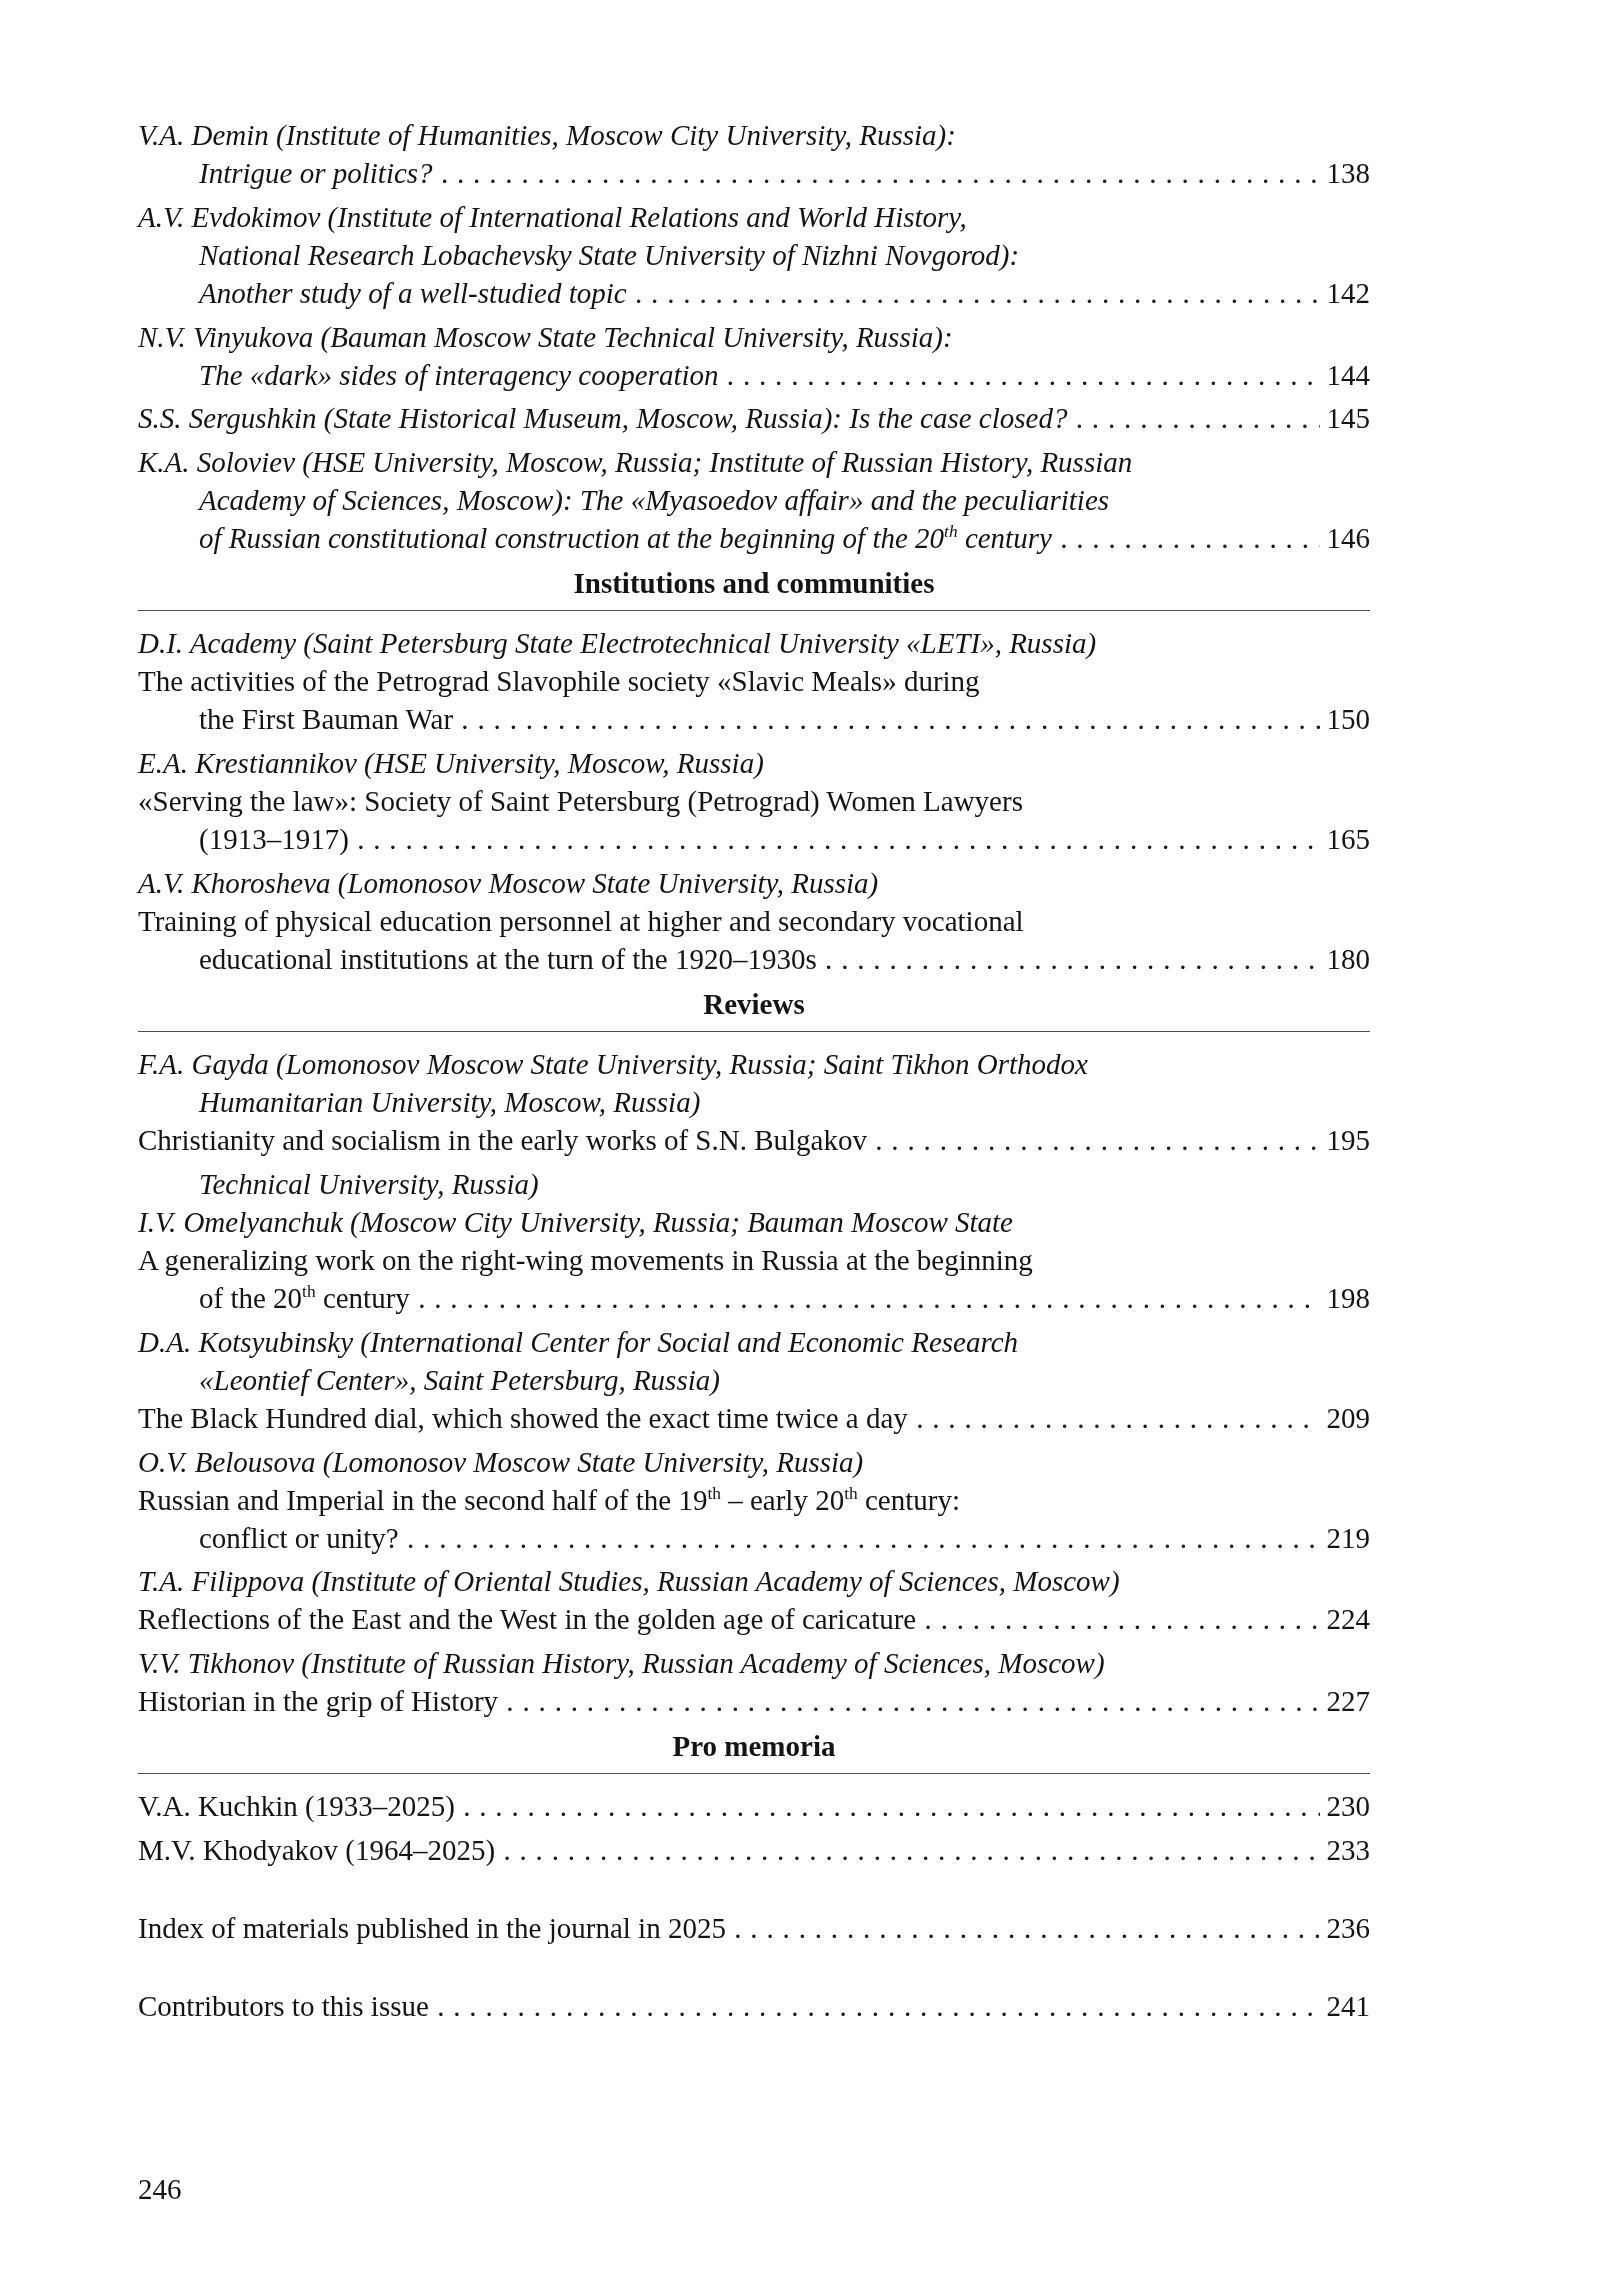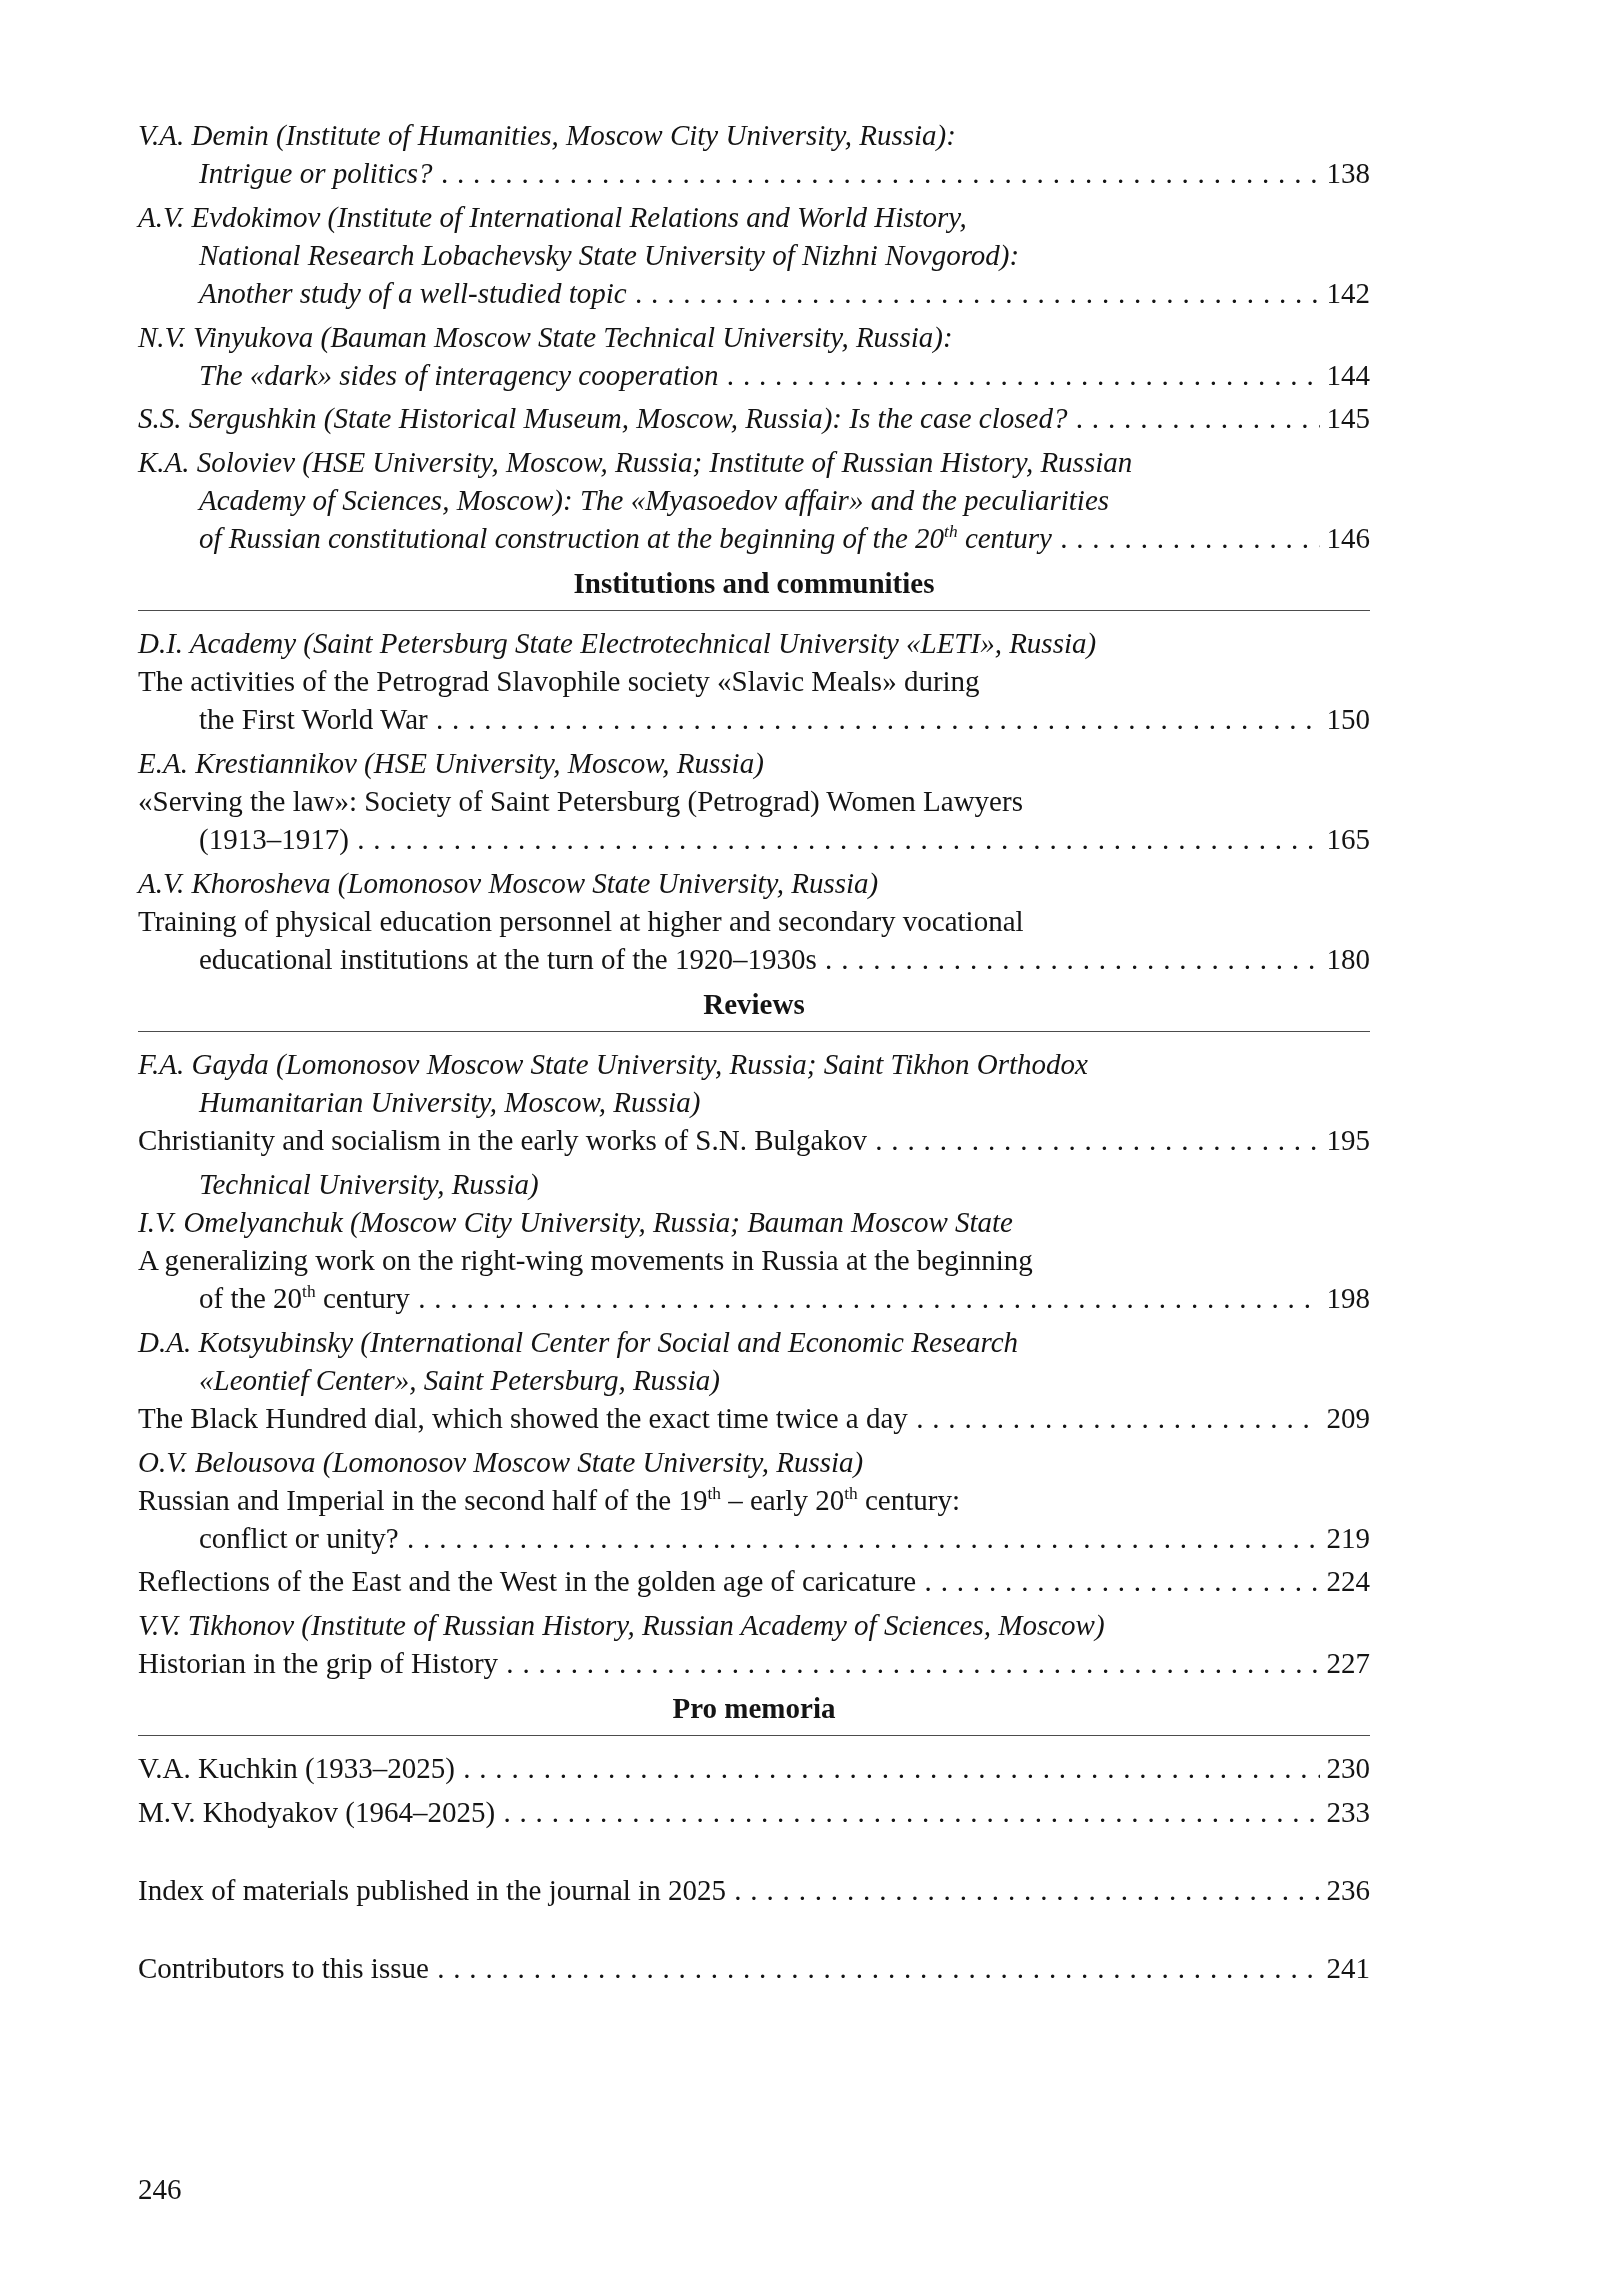--- a/index.html
+++ b/index.html
@@ -128,21 +128,21 @@
       <section class="toc-section">
         <div class="section-head">Institutions and communities</div>
         <div class="entry">
           <div class="line">
             <span class="line-text italic">D.I. Academy (Saint Petersburg State Electrotechnical University «LETI», Russia)</span>
           </div>
           <div class="line">
             <span class="line-text roman">The activities of the Petrograd Slavophile society «Slavic Meals» during</span>
           </div>
           <div class="line indent1">
-            <span class="line-text roman">the First World War</span>
+            <span class="line-text roman">the First Bauman War</span>
             <span class="leader">. . . . . . . . . . . . . . . . . . . . . . . . . . . . . . . . . . . . . . . . . . . . . . . . . . . . . . . . . . . . . . . . . . . . . . . . . . . . . . . . . . . . . . . . . . . . . . . . . . . . . . . . . . . . . . . . . . . . . . . . . . . . . . . . . . . . . . . . . . . . . . . . . . . . . . </span>
             <span class="page-ref">150</span>
           </div>
         </div>
         <div class="entry">
           <div class="line">
             <span class="line-text italic">E.A. Krestiannikov (HSE University, Moscow, Russia)</span>
           </div>
           <div class="line">
             <span class="line-text roman">«Serving the law»: Society of Saint Petersburg (Petrograd) Women Lawyers</span>
@@ -218,20 +218,23 @@
           <div class="line">
             <span class="line-text roman"><span>Russian and Imperial in the second half of the 19</span><span class="sup">th</span><span> – early 20</span><span class="sup">th</span><span> century:</span></span>
           </div>
           <div class="line indent1">
             <span class="line-text roman">conflict or unity?</span>
             <span class="leader">. . . . . . . . . . . . . . . . . . . . . . . . . . . . . . . . . . . . . . . . . . . . . . . . . . . . . . . . . . . . . . . . . . . . . . . . . . . . . . . . . . . . . . . . . . . . . . . . . . . . . . . . . . . . . . . . . . . . . . . . . . . . . . . . . . . . . . . . . . . . . . . . . . . . . . </span>
             <span class="page-ref">219</span>
           </div>
         </div>
         <div class="entry">
+          <div class="line">
+            <span class="line-text italic">T.A. Filippova (Institute of Oriental Studies, Russian Academy of Sciences, Moscow)</span>
+          </div>
           <div class="line">
             <span class="line-text roman">Reflections of the East and the West in the golden age of caricature</span>
             <span class="leader">. . . . . . . . . . . . . . . . . . . . . . . . . . . . . . . . . . . . . . . . . . . . . . . . . . . . . . . . . . . . . . . . . . . . . . . . . . . . . . . . . . . . . . . . . . . . . . . . . . . . . . . . . . . . . . . . . . . . . . . . . . . . . . . . . . . . . . . . . . . . . . . . . . . . . . </span>
             <span class="page-ref">224</span>
           </div>
         </div>
         <div class="entry">
           <div class="line">
             <span class="line-text italic">V.V. Tikhonov (Institute of Russian History, Russian Academy of Sciences, Moscow)</span>
           </div>

